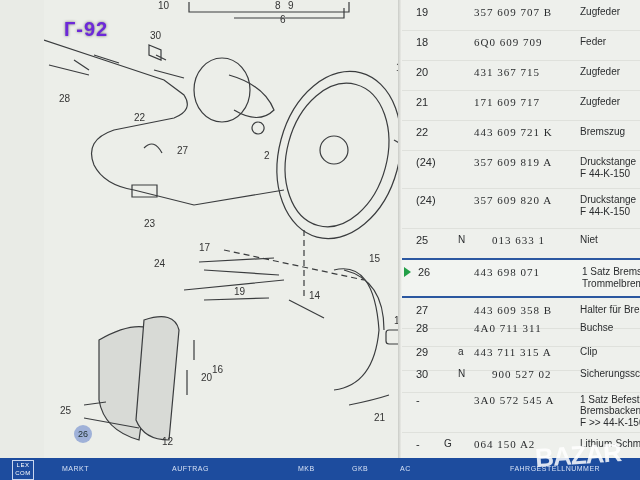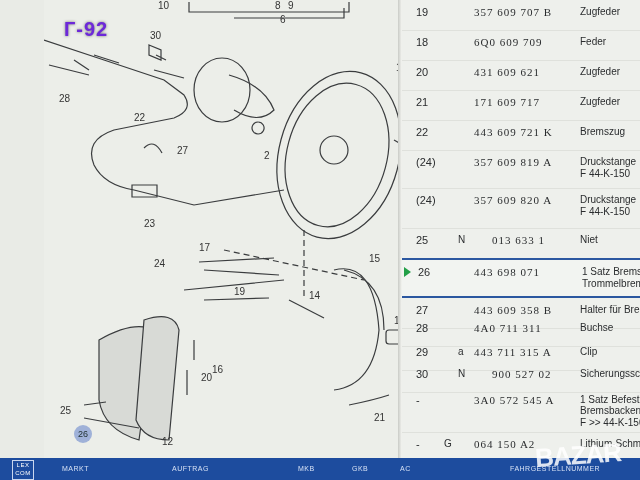--- a/index.html
+++ b/index.html
@@ -139,21 +139,21 @@
     <span class="num">357 609 707 B</span>
     <span class="desc">Zugfeder</span>
   </div>
   <div class="row" style="top:30px">
     <span class="pos">18</span>
     <span class="num">6Q0 609 709</span>
     <span class="desc">Feder</span>
   </div>
   <div class="row" style="top:60px">
     <span class="pos">20</span>
-    <span class="num">431 609 621</span>
+    <span class="num">431 367 715</span>
     <span class="desc">Zugfeder</span>
   </div>
   <div class="row" style="top:90px">
     <span class="pos">21</span>
     <span class="num">171 609 717</span>
     <span class="desc">Zugfeder</span>
   </div>
   <div class="row" style="top:120px">
     <span class="pos">22</span>
     <span class="num">443 609 721 K</span>

